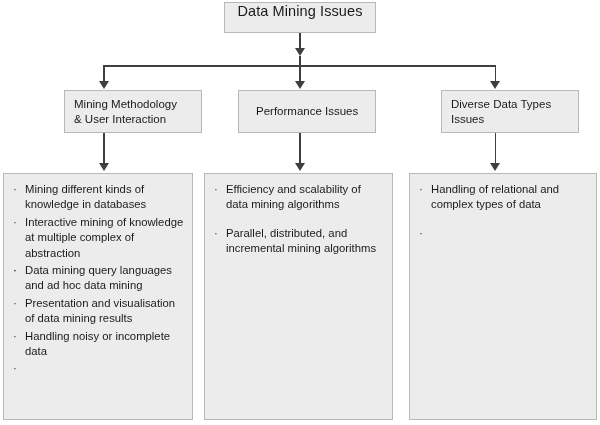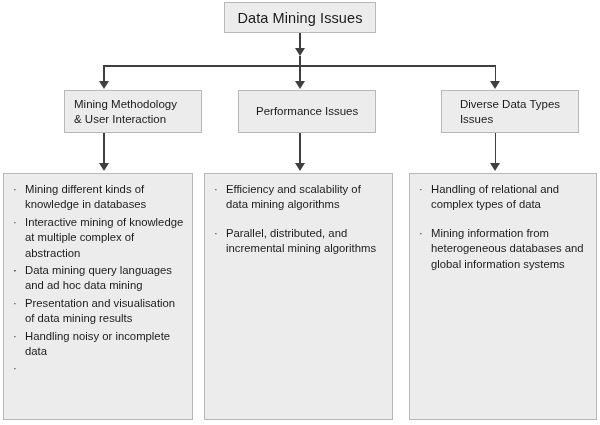--- a/index.html
+++ b/index.html
@@ -32,21 +32,21 @@
     white-space: pre-line;
   }
 
   
   #title-box {
     left: 224px;
     top: 2px;
     width: 152px;
     height: 31px;
     display: flex;
-    align-items: center;
+    align-items: flex-start;
     justify-content: center;
   }
   #title-box .node-label {
     font-size: 14.5px;
     letter-spacing: .1px;
     text-align: center;
   }
 
   
   .cat-box {
@@ -54,21 +54,21 @@
     display: flex;
     align-items: center;
     padding: 0 9px;
   }
   .cat-box .node-label {
     font-size: 11.5px;
     line-height: 14.5px;
   }
   #cat-box-0 { left: 35px;  top: 90px;  width: 138px; margin-left: 29px; }
   #cat-box-1 { left: 238px; top: 90px;  width: 138px; padding-left: 17px; }
-  #cat-box-2 { left: 441px; top: 90px;  width: 138px; justify-content: center; }
+  #cat-box-2 { left: 441px; top: 90px;  width: 138px; }
 
   
   .list-box {
     top: 173px;
     height: 247px;
     padding: 8px 7px 8px 6px;
   }
   #list-box-0 { left: 3px;   width: 190px; }
   #list-box-1 { left: 204px; width: 189px; }
   #list-box-2 { left: 409px; width: 188px; }
@@ -176,17 +176,17 @@
   <div class="node list-box" id="list-box-1">
     <ul class="bullet-list list-spaced" id="bullets-1">
         <li class="bullet-item"><span class="bullet-dot">·</span><span>Efficiency and scalability of data mining algorithms</span></li>
         <li class="bullet-item"><span class="bullet-dot">·</span><span>Parallel, distributed, and incremental mining algorithms</span></li>
       </ul>
   </div>
 
   <div class="node list-box" id="list-box-2">
     <ul class="bullet-list list-spaced" id="bullets-2">
         <li class="bullet-item"><span class="bullet-dot">·</span><span>Handling of relational and complex types of data</span></li>
-        <li class="bullet-item"><span class="bullet-dot">·</span><span>Mining information from heterogeneous databases and global information systems</span></li>
+        <li class="bullet-item"><span class="bullet-dot">·</span></li>
       </ul>
   </div>
 
 </div>
 
 </body></html>

